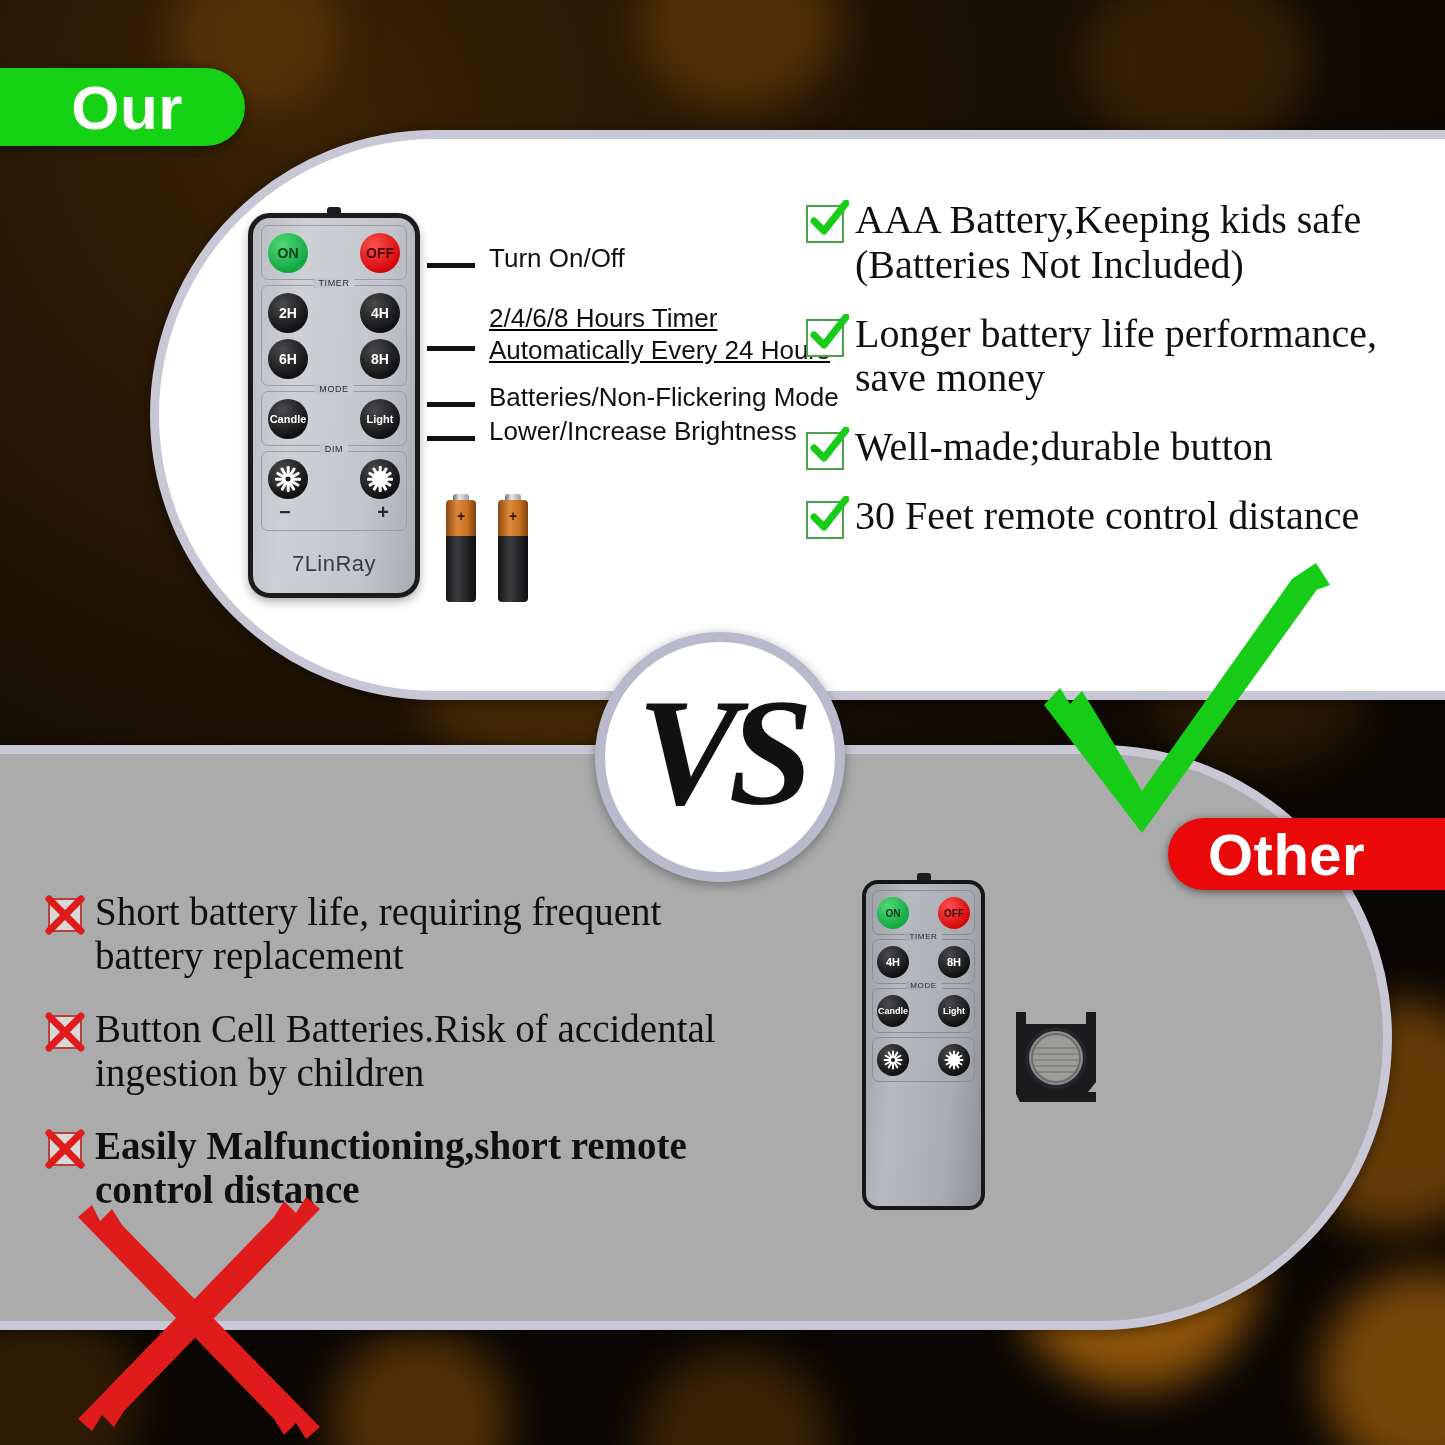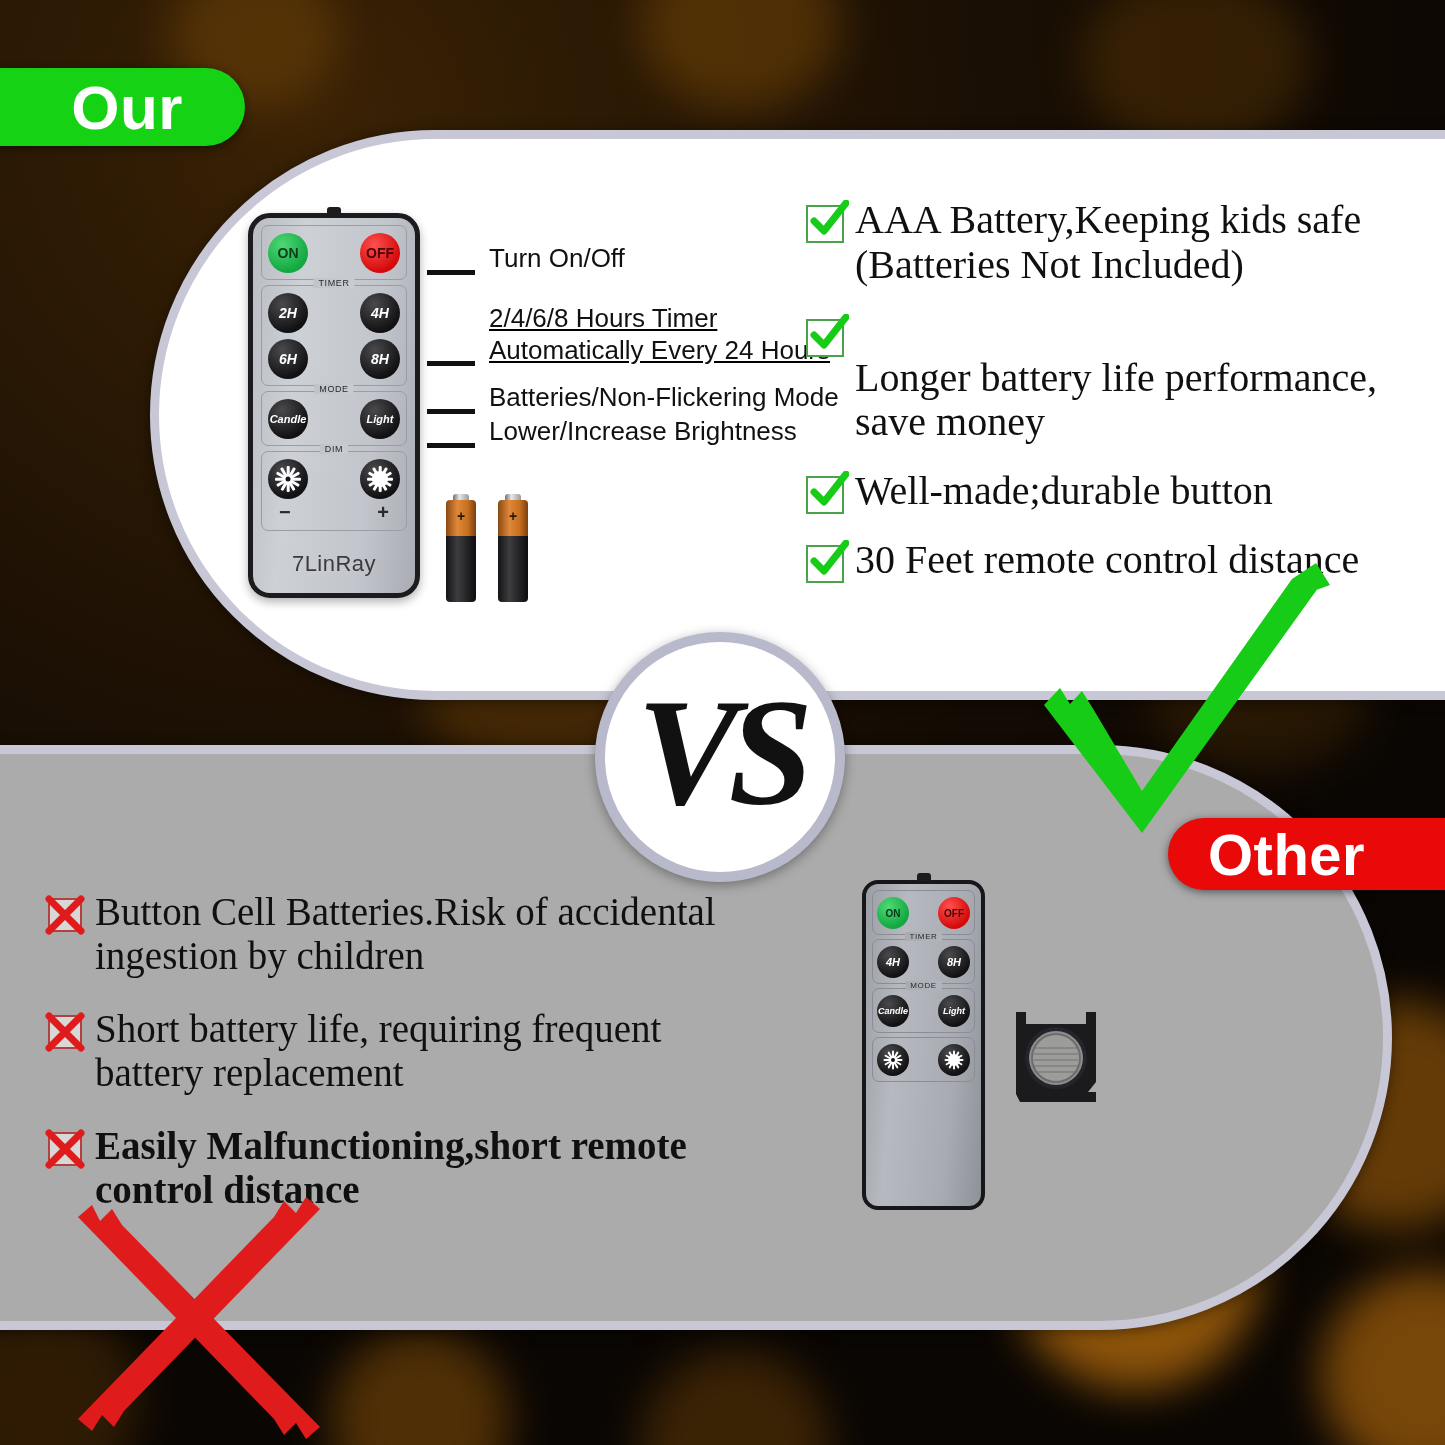--- a/index.html
+++ b/index.html
@@ -79,42 +79,42 @@
   .grp{position:relative;border:1px solid #9a9da3;border-radius:7px;
     margin-bottom:5px;padding:7px 6px 6px 6px;display:flex;
     justify-content:space-between;flex-wrap:wrap;}
   .grp-label{position:absolute;top:-8px;left:50%;transform:translateX(-50%);
     background:linear-gradient(90deg,#c0c3c9,#c9ccd1);padding:0 5px;
     font-size:9px;font-weight:normal;color:#2a2a2d;letter-spacing:.6px;}
   .btn-rnd{width:40px;height:40px;border-radius:50%;display:flex;
     align-items:center;justify-content:center;font-size:14px;font-weight:bold;}
   .btn-on{background:radial-gradient(circle at 36% 30%,#4ed975,#13a842 70%);color:#0d3b1c;}
   .btn-off{background:radial-gradient(circle at 36% 30%,#ff5050,#d40a0a 70%);color:#4b0505;}
-  .btn-blk{background:radial-gradient(circle at 36% 28%,#4a4a4d,#111113 72%);color:#fff;font-style:italic;}
+  .btn-blk{background:radial-gradient(circle at 36% 28%,#4a4a4d,#111113 72%);color:#fff;}
   .btn-blk.sm{font-size:11px;}
   .row2{width:100%;display:flex;justify-content:space-between;margin-top:6px;}
   .dimrow{width:100%;display:flex;justify-content:space-between;
     font-size:20px;font-weight:bold;color:#2a2a2d;padding:0 11px;box-sizing:border-box;
     margin-top:2px;}
   .brand{position:absolute;bottom:16px;left:0;width:100%;text-align:center;
     font-size:22px;color:#3b3b3e;letter-spacing:.5px;}
 
   
   .sun{position:relative;width:26px;height:26px;}
   .sun i{position:absolute;left:50%;top:50%;width:2.6px;height:26px;
     background:#fff;transform-origin:50% 50%;border-radius:1px;}
   .sun b{position:absolute;left:50%;top:50%;transform:translate(-50%,-50%);
     background:#fff;border-radius:50%;display:block;}
   .sun.small b{width:9px;height:9px;}
   .sun.large b{width:16px;height:16px;}
   .sun.small::after{content:"";position:absolute;left:50%;top:50%;
     transform:translate(-50%,-50%);width:5px;height:5px;background:#17171a;border-radius:50%;}
 
   
-  .callout{position:absolute;display:flex;align-items:flex-end;}
+  .callout{position:absolute;display:flex;align-items:center;}
   .lead{width:48px;height:5px;background:#111;margin-top:13px;flex:none;}
   .callout-text{margin-left:14px;font-size:26px;color:#111;line-height:1.22;
     white-space:pre-line;}
 
   
   .feat-list{position:absolute;left:806px;top:198px;width:630px;}
   .feat{display:flex;align-items:flex-start;margin-bottom:24px;}
   .chk{flex:none;width:38px;height:38px;position:relative;margin-top:7px;}
   .chk .box{position:absolute;inset:0;border:2px solid #4aa34a;background:#fff;}
   .chk .tick{position:absolute;left:3px;top:-5px;width:40px;height:40px;}
@@ -292,21 +292,21 @@
 (Batteries Not Included)</div>
     </div>
 
     <div class="feat">
       <div class="chk">
         <div class="box"></div>
         <svg class="tick" viewBox="0 0 40 40">
             <path d="M5 21 L15 31 L37 3" fill="none" stroke="#17cc17" stroke-width="7" stroke-linecap="round" stroke-linejoin="round"></path>
           </svg>
       </div>
-      <div class="feat-text" style="white-space:pre-line;margin-top:44px;">Longer battery life performance,
+      <div class="feat-text" style="white-space:pre-line;">Longer battery life performance,
 save money</div>
     </div>
 
     <div class="feat">
       <div class="chk">
         <div class="box"></div>
         <svg class="tick" viewBox="0 0 40 40">
             <path d="M5 21 L15 31 L37 3" fill="none" stroke="#17cc17" stroke-width="7" stroke-linecap="round" stroke-linejoin="round"></path>
           </svg>
       </div>
@@ -333,33 +333,33 @@
 
   <div class="con-list">
 
     <div class="con">
       <div class="xbox">
         <div class="box"></div>
         <svg class="ex" viewBox="0 0 40 40">
             <path d="M4 4 L36 36 M36 4 L4 36" stroke="#e01b1b" stroke-width="7" stroke-linecap="round"></path>
           </svg>
       </div>
+      <div class="con-text" style="white-space:pre-line;">Short battery life, requiring frequent
+battery replacement</div>
+    </div>
+
+    <div class="con">
+      <div class="xbox">
+        <div class="box"></div>
+        <svg class="ex" viewBox="0 0 40 40">
+            <path d="M4 4 L36 36 M36 4 L4 36" stroke="#e01b1b" stroke-width="7" stroke-linecap="round"></path>
+          </svg>
+      </div>
       <div class="con-text" style="white-space:pre-line;">Button Cell Batteries.Risk of accidental
 ingestion by children</div>
-    </div>
-
-    <div class="con">
-      <div class="xbox">
-        <div class="box"></div>
-        <svg class="ex" viewBox="0 0 40 40">
-            <path d="M4 4 L36 36 M36 4 L4 36" stroke="#e01b1b" stroke-width="7" stroke-linecap="round"></path>
-          </svg>
-      </div>
-      <div class="con-text" style="white-space:pre-line;">Short battery life, requiring frequent
-battery replacement</div>
     </div>
 
     <div class="con">
       <div class="xbox">
         <div class="box"></div>
         <svg class="ex" viewBox="0 0 40 40">
             <path d="M4 4 L36 36 M36 4 L4 36" stroke="#e01b1b" stroke-width="7" stroke-linecap="round"></path>
           </svg>
       </div>
       <div class="con-text" style="white-space:pre-line;font-weight:bold;">Easily Malfunctioning,short remote

